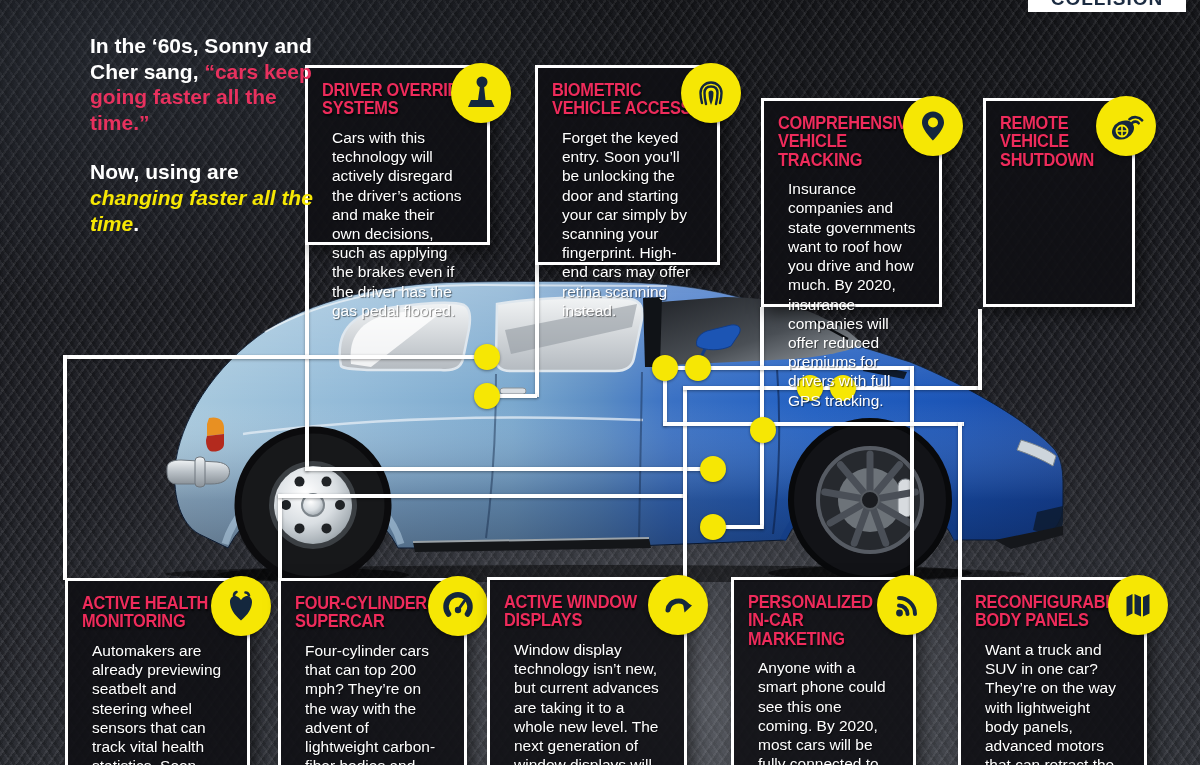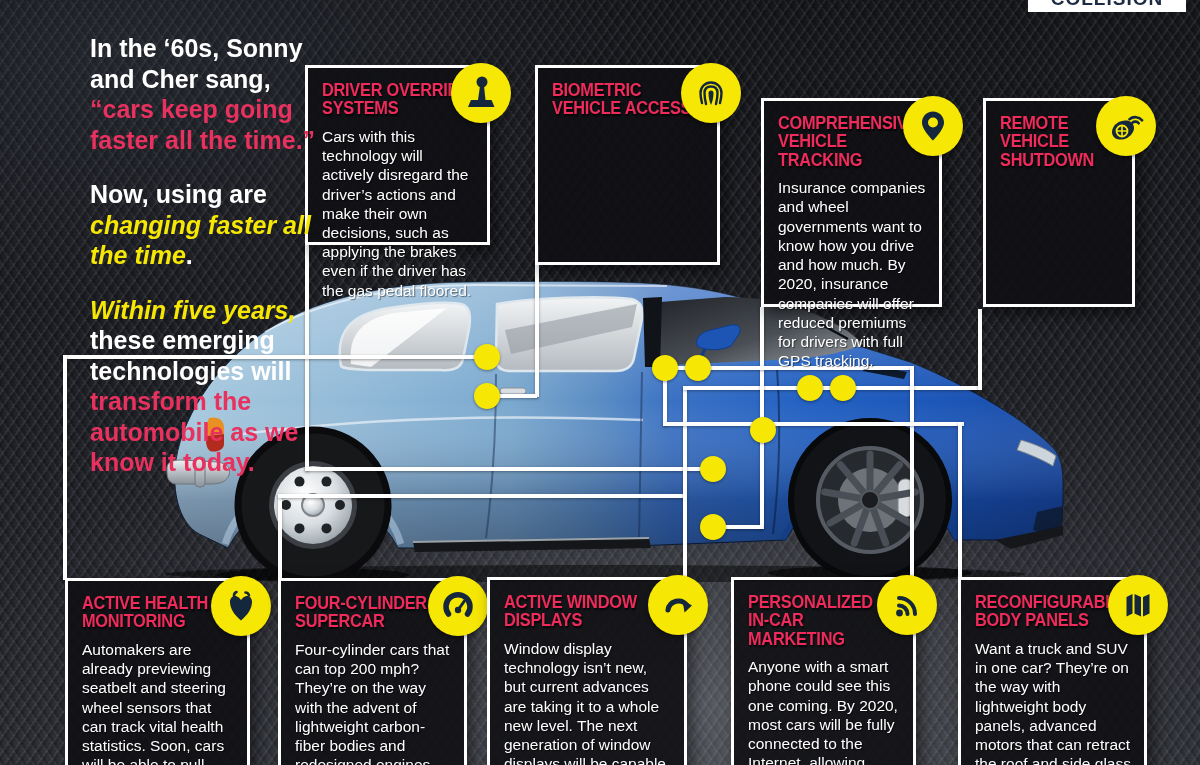--- a/index.html
+++ b/index.html
@@ -14,44 +14,43 @@
       linear-gradient(180deg,#17181c 0%, #212228 55%, #2c2e34 100%);
   }
   .cl{position:absolute;background:#fff;z-index:30;box-shadow:0 1px 3px rgba(0,0,0,.35);}
   .dot{position:absolute;width:26px;height:26px;border-radius:50%;background:#f6e704;z-index:32;box-shadow:0 1px 3px rgba(0,0,0,.4);}
   .callout{position:absolute;background:rgba(16,16,20,.9);border:3px solid #fff;z-index:40;
     padding:13px 12px 12px 14px;box-shadow:5px 7px 14px rgba(0,0,0,.5);box-sizing:border-box;}
   .callout h2{margin:0 0 9px;color:#ee2b5b;font-size:19px;line-height:.97;font-weight:bold;
     letter-spacing:-.3px;text-transform:uppercase;white-space:pre-line;
     transform:scaleX(.86);transform-origin:left top;width:116%;
     text-shadow:1px 2px 2px rgba(0,0,0,.75);}
-  .callout p{margin:0;color:#fff;font-size:15.5px;line-height:1.24;text-shadow:1px 1px 1px rgba(0,0,0,.5);}
+  .callout p{margin:10px;color:#fff;font-size:15.5px;line-height:1.24;text-shadow:1px 1px 1px rgba(0,0,0,.5);}
   .icon{position:absolute;top:-5px;right:-24px;width:60px;height:60px;border-radius:50%;background:#f6e704;
     display:flex;align-items:center;justify-content:center;z-index:41;box-shadow:0 2px 4px rgba(0,0,0,.4);}
   .icon svg{width:40px;height:40px;display:block;}
   #intro{position:absolute;left:90px;top:33px;width:242px;z-index:50;
-    font-size:25px;line-height:1.22;font-weight:bold;color:#fff;}
+    font-size:21px;line-height:1.22;font-weight:bold;color:#fff;}
   #intro p{margin:0 0 24px;}
   #intro .pink{color:#e8315e;}
   #intro .yellow{color:#f6e704;font-style:italic;}
   #logo{position:absolute;left:1028px;top:-17px;width:158px;height:29px;background:#fff;z-index:50;
     color:#1c2c42;font-weight:bold;font-size:19px;letter-spacing:1px;text-align:center;line-height:31px;}
   #car{position:absolute;left:165px;top:272px;width:1010px;height:310px;z-index:10;}
 </style>
 </head>
 <body>
 
 <div id="stage">
 
   <div id="logo">COLLISION</div>
 
   <div id="intro">
     <p><span>In the ‘60s, Sonny and Cher sang, </span><span class="pink">“cars keep going faster all the time.”</span></p>
     <p><span>Now, using are </span><span class="yellow">changing faster all the time</span><span>.</span></p>
-    <p><span class="yellow">Within five years, </span><span>these emerging technologies will </span><span class="pink">transform the automobile as we know it today.</span></p>
   </div>
 
   <svg id="car" viewBox="0 0 1010 310">
     <defs>
       <linearGradient id="gBody" x1="0" y1="0" x2="1" y2="0">
         <stop offset="0" stop-color="#a9cade"></stop>
           <stop offset=".20" stop-color="#92bad8"></stop>
         <stop offset=".38" stop-color="#7aa8ce"></stop>
           <stop offset=".48" stop-color="#5a8cc4"></stop>
         <stop offset=".56" stop-color="#3a71c4"></stop>
@@ -241,31 +240,32 @@
   <div class="callout" style="left:535px;top:65px;width:185px;height:200px;">
     <div class="icon">
       <svg viewBox="0 0 40 40" fill="none" stroke="#14273d" stroke-width="2.4" stroke-linecap="round">
         <path d="M11 30 C10 26 9.5 23 9.5 20 C9.5 14 14 9.5 20 9.5 C26 9.5 30.5 14 30.5 20 C30.5 23 30 26 29 30"></path>
         <path d="M15 31 C14 27 13.5 23.5 13.5 20 C13.5 16 16 13.5 20 13.5 C24 13.5 26.5 16 26.5 20 C26.5 23.5 26 27 25 31"></path>
         <path d="M20 17.5 C18.5 17.5 17.5 18.6 17.5 20 C17.5 24.5 18.5 28.5 20 32 C21.5 28.5 22.5 24.5 22.5 20 C22.5 18.6 21.5 17.5 20 17.5 Z" fill="#14273d" stroke="none"></path>
       </svg>
     </div>
     <h2>BIOMETRIC
 VEHICLE ACCESS</h2>
+    <p>Forget the keyed entry. Soon you’ll be unlocking the door and starting your car simply by scanning your fingerprint. High-end cars may offer retina scanning instead.</p>
   </div>
 
   <div class="callout" style="left:761px;top:98px;width:181px;height:209px;">
     <div class="icon">
       <svg viewBox="0 0 40 40">
           <path fill-rule="evenodd" fill="#14273d" d="M20 5.5 C13.5 5.5 9 10.5 9 16.5 C9 24 20 34.5 20 34.5 C20 34.5 31 24 31 16.5 C31 10.5 26.5 5.5 20 5.5 Z M20 21.5 A5 5 0 1 1 20 11.5 A5 5 0 1 1 20 21.5 Z"></path>
         </svg>
     </div>
     <h2>COMPREHENSIVE
 VEHICLE TRACKING</h2>
-    <p>Insurance companies and wheel governments want to know how you drive and how much. By 2020, insurance companies will offer reduced premiums for drivers with full GPS tracking.</p>
+    <p>Insurance companies and state governments want to roof how you drive and how much. By 2020, insurance companies will offer reduced premiums for drivers with full GPS tracking.</p>
   </div>
 
   <div class="callout" style="left:983px;top:98px;width:152px;height:209px;">
     <div class="icon">
       <svg viewBox="0 0 40 40">
         <ellipse cx="17" cy="24" rx="11.5" ry="9" transform="rotate(-28 17 24)" fill="#14273d"></ellipse>
         <circle cx="16" cy="25" r="5.5" fill="none" stroke="#f6e704" stroke-width="1.8"></circle>
         <path d="M16 19.5 V30.5 M10.5 25 H21.5" stroke="#f6e704" stroke-width="1.6"></path>
         <g transform="rotate(-40 28 14)" fill="none" stroke="#14273d" stroke-width="2.6" stroke-linecap="round">
           <path d="M25 15 a4.5 4.5 0 0 1 4.5 4.5"></path>

